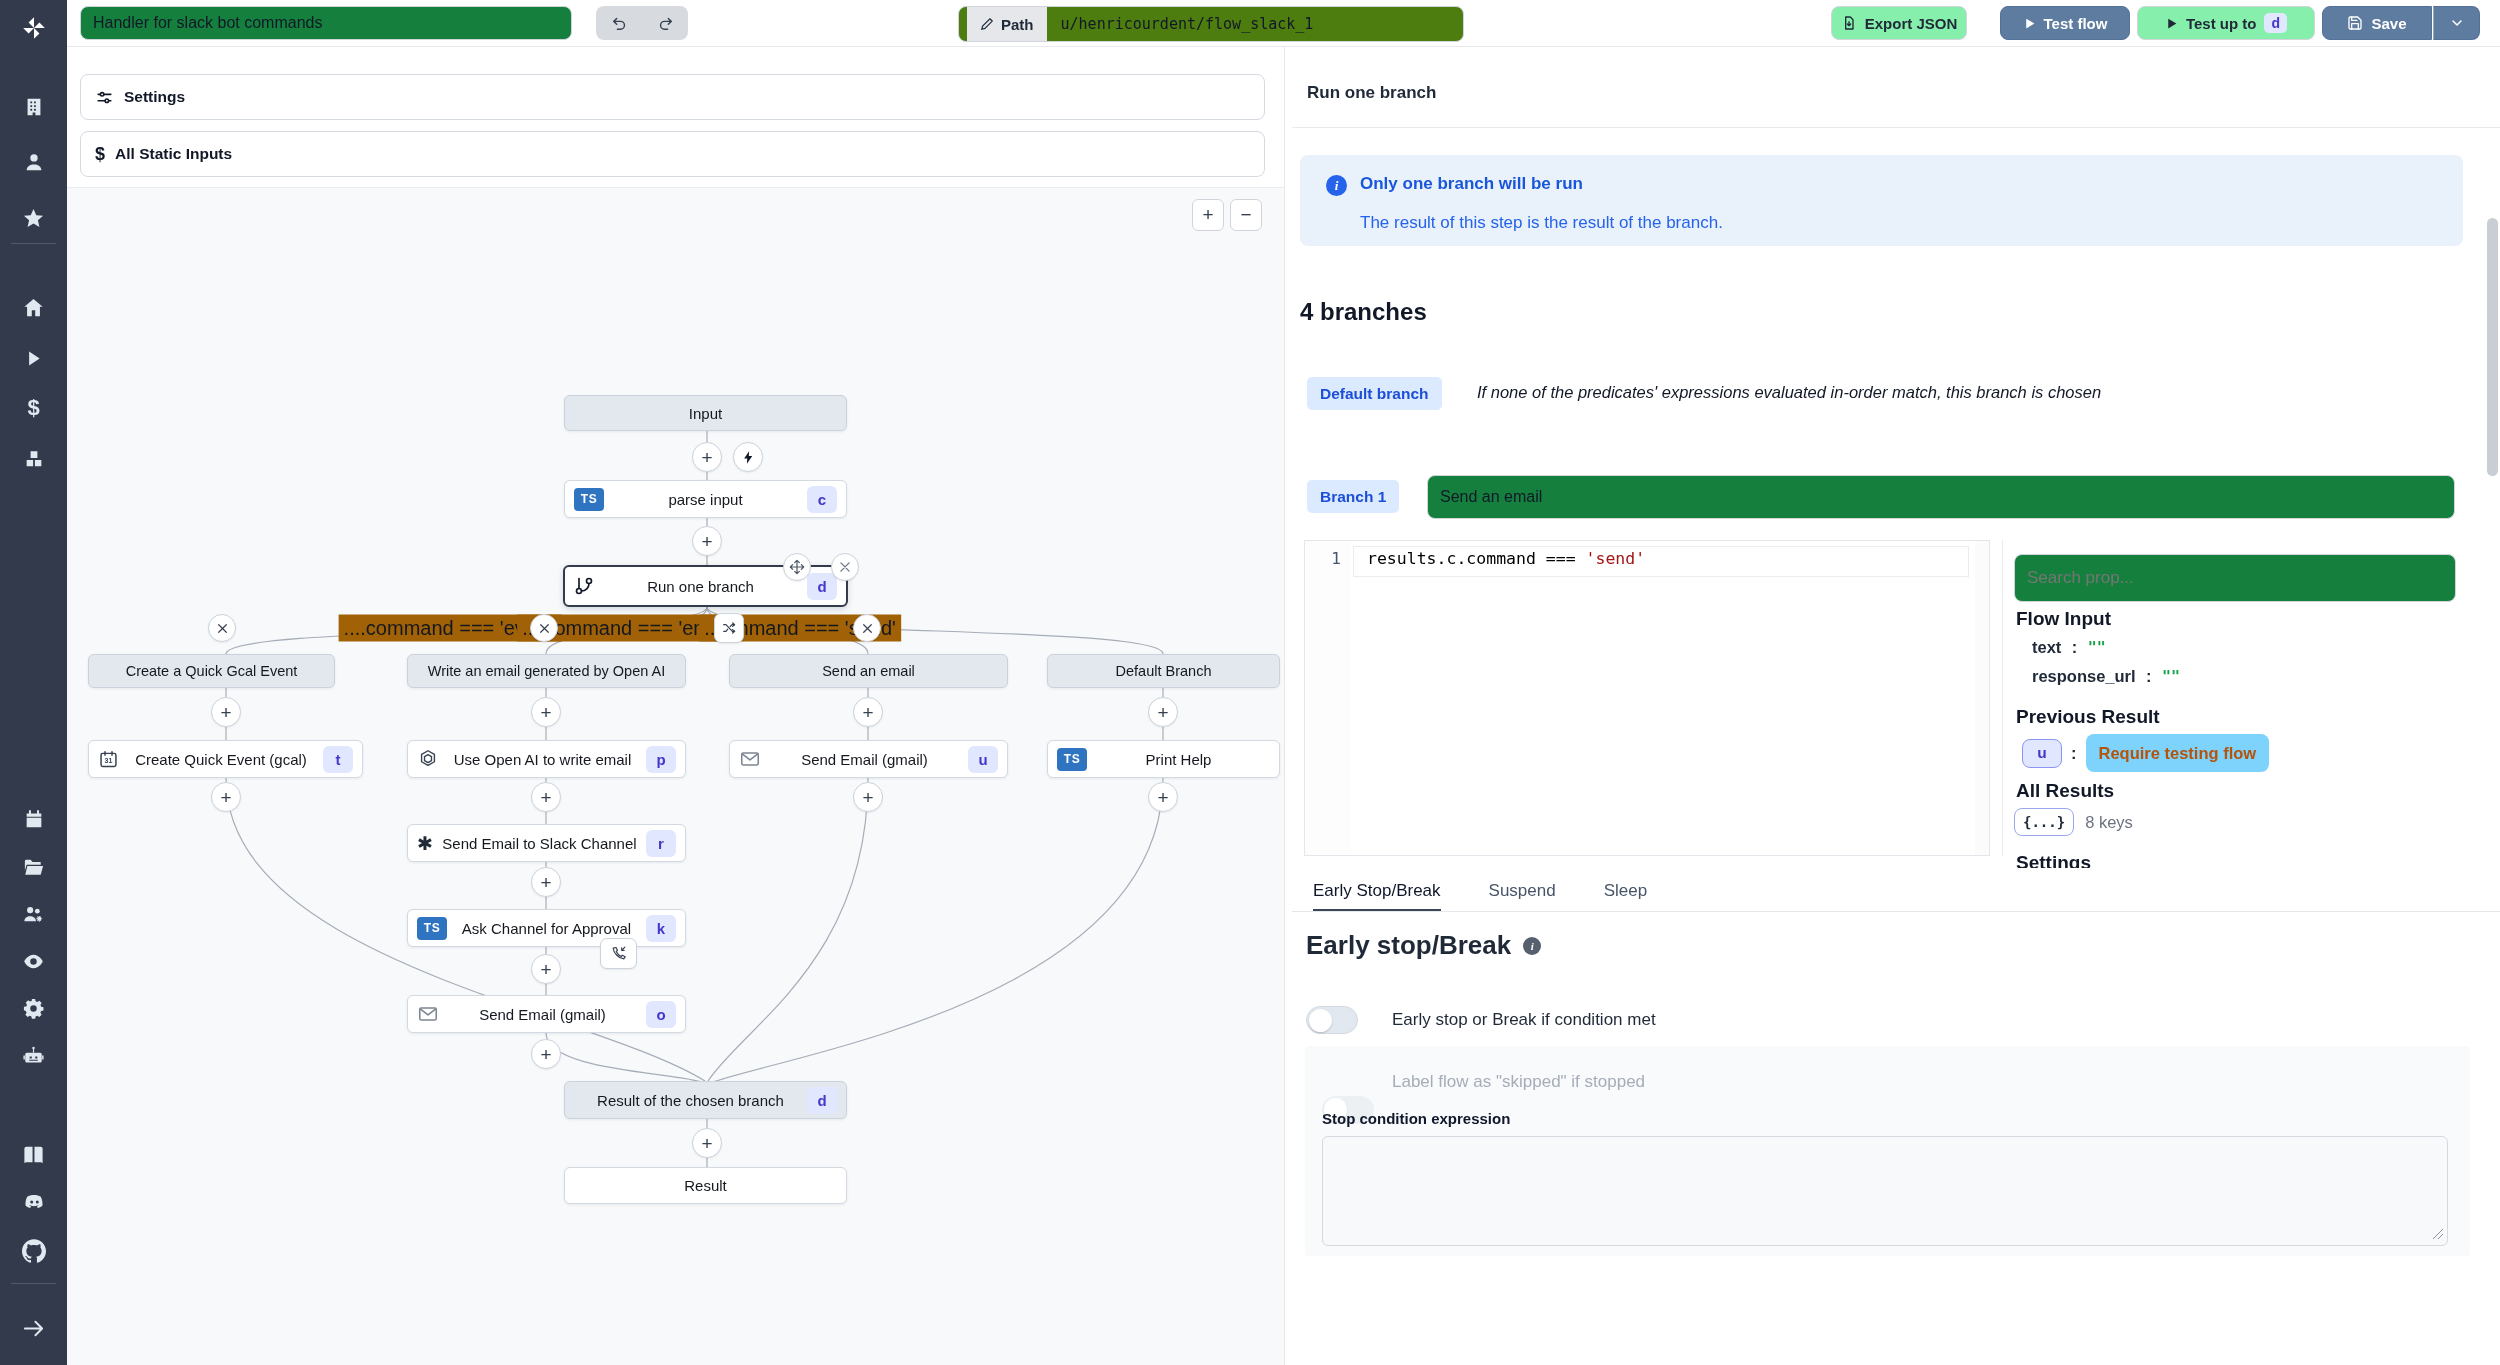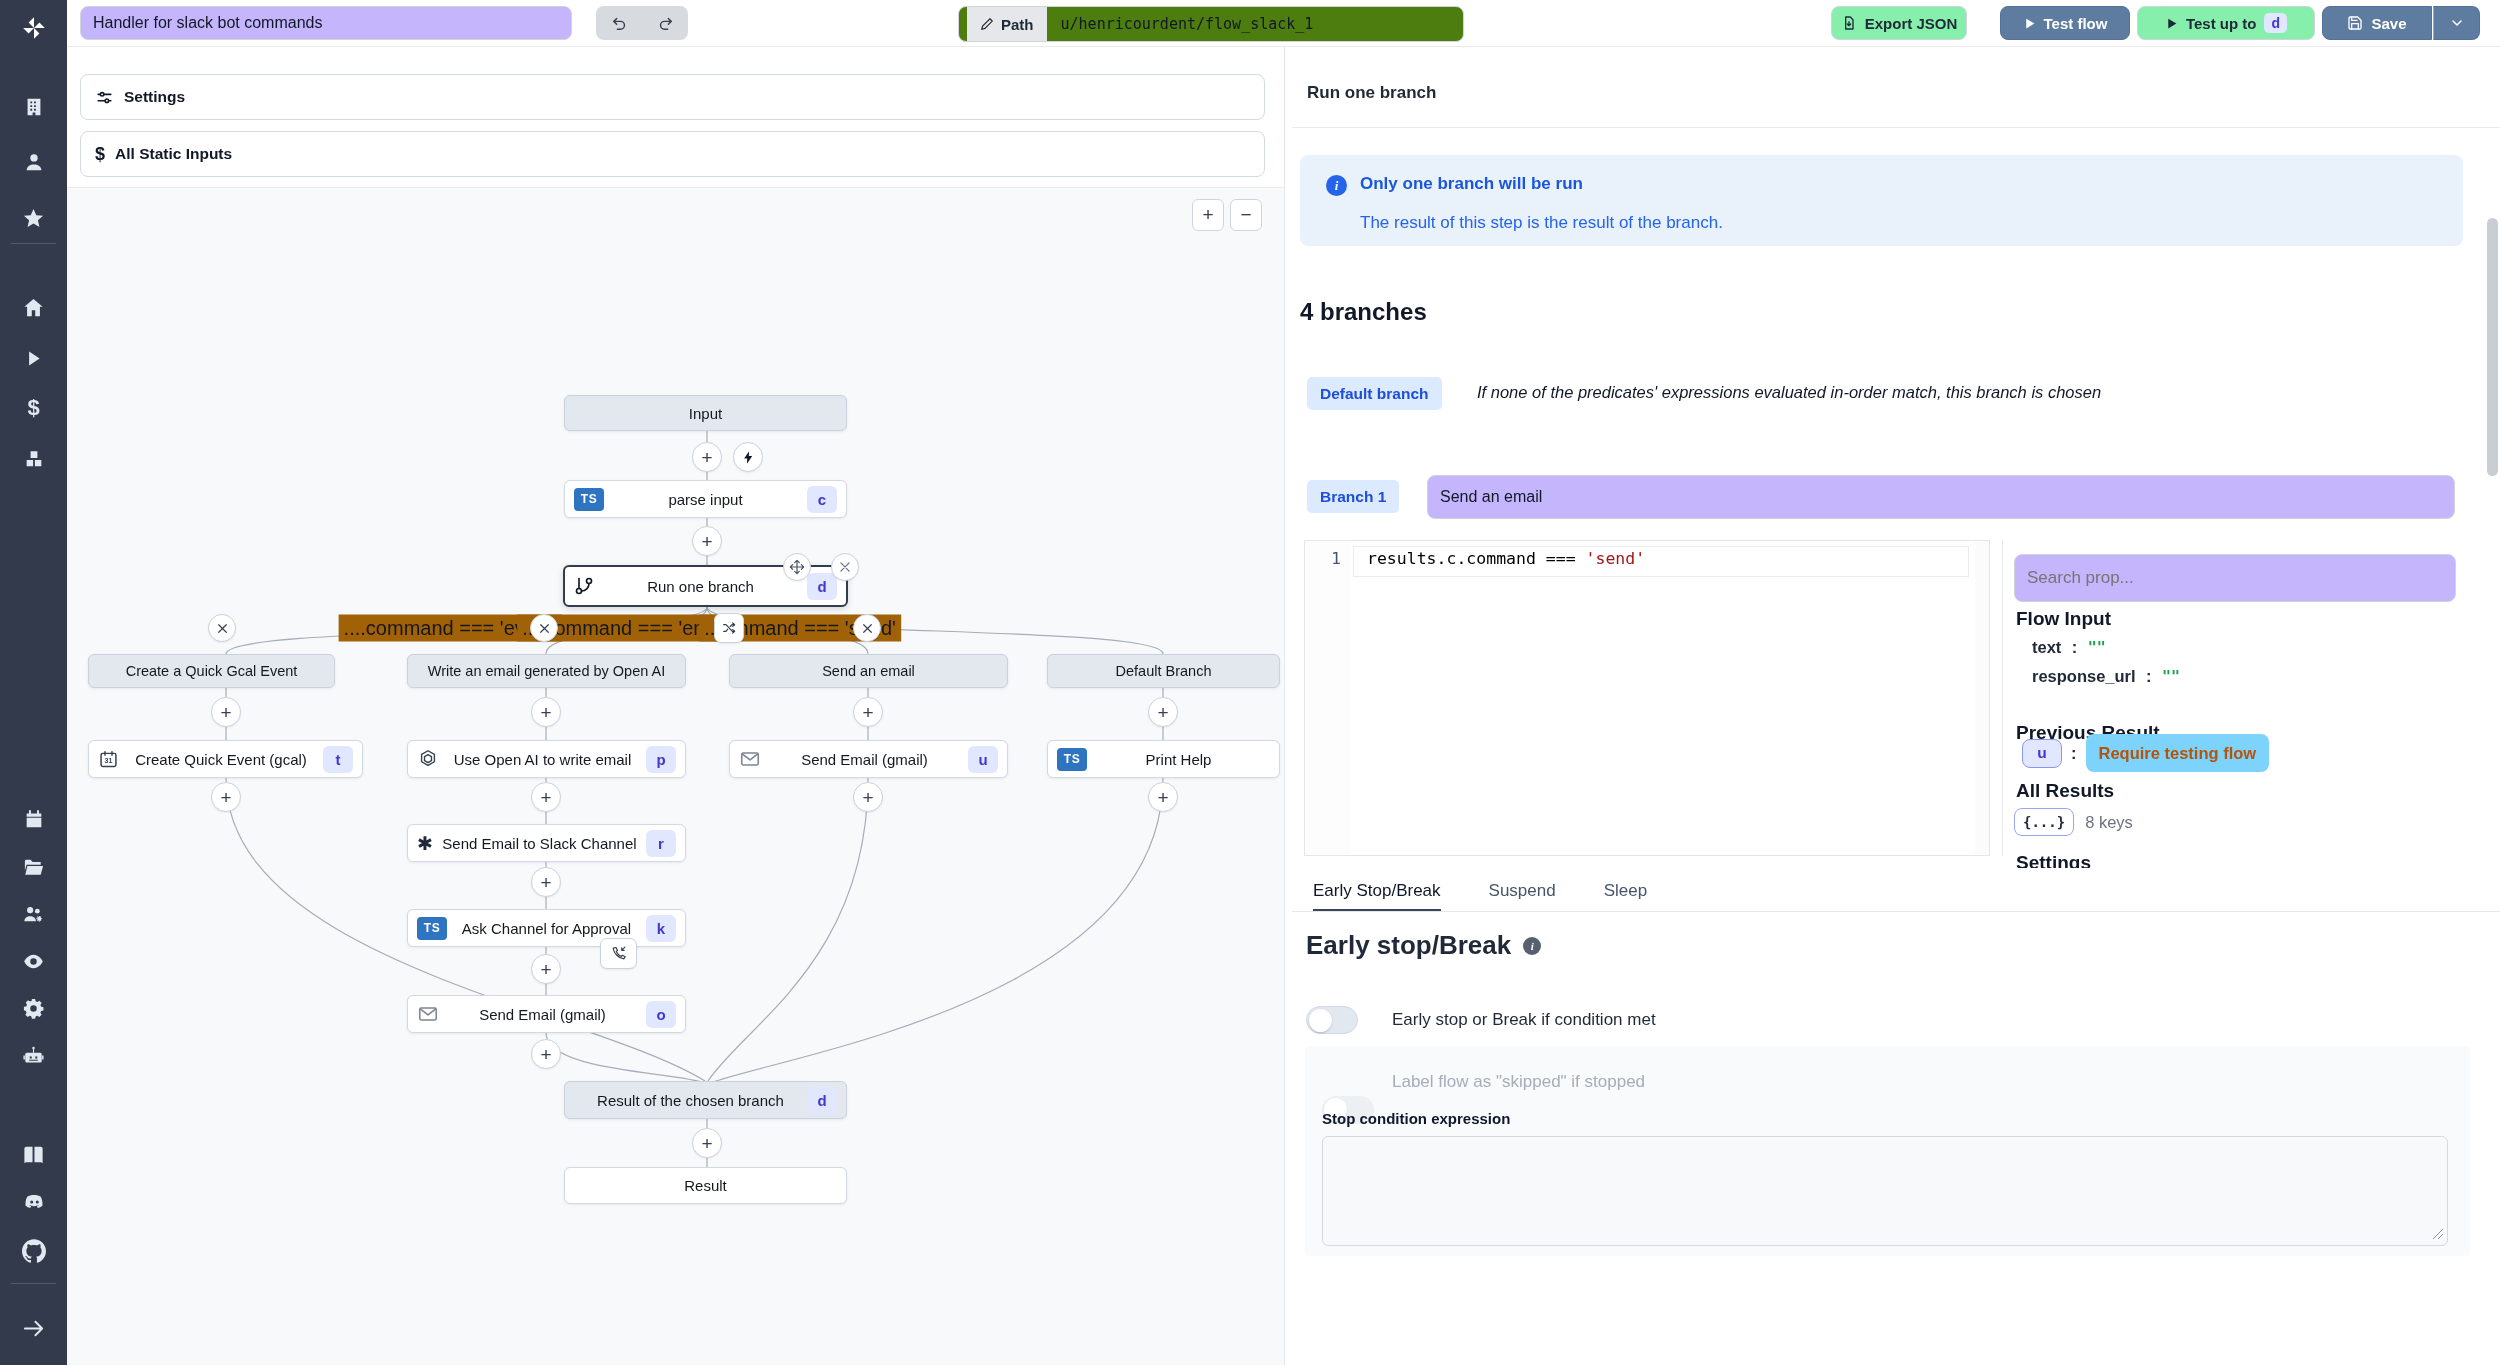--- a/index.html
+++ b/index.html
@@ -7,21 +7,21 @@
        font-family:"Liberation Sans",sans-serif;color:#121826;background:#fff;}
   .abs{position:absolute;}
   
   #sidebar{left:0;top:0;width:67px;height:1365px;background:#323a4b;}
   .sbi{position:absolute;left:0;width:67px;height:30px;display:flex;align-items:center;justify-content:center;color:#e2e8f0;cursor:pointer;}
   .sbi svg{display:block;}
   .sdiv{position:absolute;left:11px;width:45px;height:1px;background:rgba(255,255,255,.16);}
   
   .hline{position:absolute;height:1px;background:#e8eaee;}
   .vline{position:absolute;width:1px;background:#e4e7ec;}
-  .tb-input{position:absolute;border:1px solid #d1d5db;border-radius:8px;background:#c4b5fd;font-family:"Liberation Sans",sans-serif;
+  .tb-input{position:absolute;border:1px solid #d1d5db;border-radius:8px;background:#15803d;font-family:"Liberation Sans",sans-serif;
             font-size:16px;color:#111827;padding:0 12px;box-sizing:border-box;}
   #undo-group{left:596px;top:6px;width:92px;height:34px;background:#d7dade;border-radius:8px;display:flex;}
   #undo-group .ub{flex:1;display:flex;align-items:center;justify-content:center;cursor:pointer;color:#374151;}
   #path-group{left:958px;top:6px;height:34px;display:flex;border:1px solid #d1d5db;border-radius:8px;overflow:hidden;background:#4d7c0f;padding-left:8px;}
   #path-group .pl{background:#e5e7ea;display:flex;align-items:center;gap:7px;padding:0 13px;font-size:15px;font-weight:700;color:#1f2937;}
   #path-group .pv{display:flex;align-items:center;padding:0 14px;width:388px;font-family:"DejaVu Sans Mono",monospace;font-size:15px;color:#111827;}
   .btn{position:absolute;height:34px;border-radius:8px;display:flex;align-items:center;justify-content:center;gap:8px;
        font-size:15px;font-weight:700;cursor:pointer;box-sizing:border-box;}
   .btn.light{background:#86efac;border:1px solid #d1d5db;color:#1f2937;}
   .btn.blue{background:#5e7ca0;color:#fff;border:1px solid #54719a;}
@@ -479,21 +479,21 @@
     <div class="abs" style="left:30px;top:98px;">
       <span class="prop-key">text</span>
       <span class="prop-key" style="padding:0 6px;">:</span>
       <span class="prop-val">""</span>
     </div>
     <div class="abs" style="left:30px;top:127px;">
       <span class="prop-key">response_url</span>
       <span class="prop-key" style="padding:0 6px;">:</span>
       <span class="prop-val">""</span>
     </div>
-    <div class="abs prop-h" style="left:14px;top:166px;margin-top:16px;">Previous Result</div>
+    <div class="abs prop-h" style="left:14px;top:166px;">Previous Result</div>
     <div class="abs" style="left:20px;top:194px;display:flex;align-items:center;gap:9px;">
       <span class="ubadge">u</span>
       <span class="prop-key">:</span>
       <span class="chip">Require testing flow</span>
     </div>
     <div class="abs prop-h" style="left:14px;top:240px;">All Results</div>
     <div class="abs" style="left:12px;top:268px;display:flex;align-items:center;gap:11px;">
       <span class="objbadge">{...}</span>
       <span style="font-size:16.5px;color:#6b7280;">8 keys</span>
     </div>

